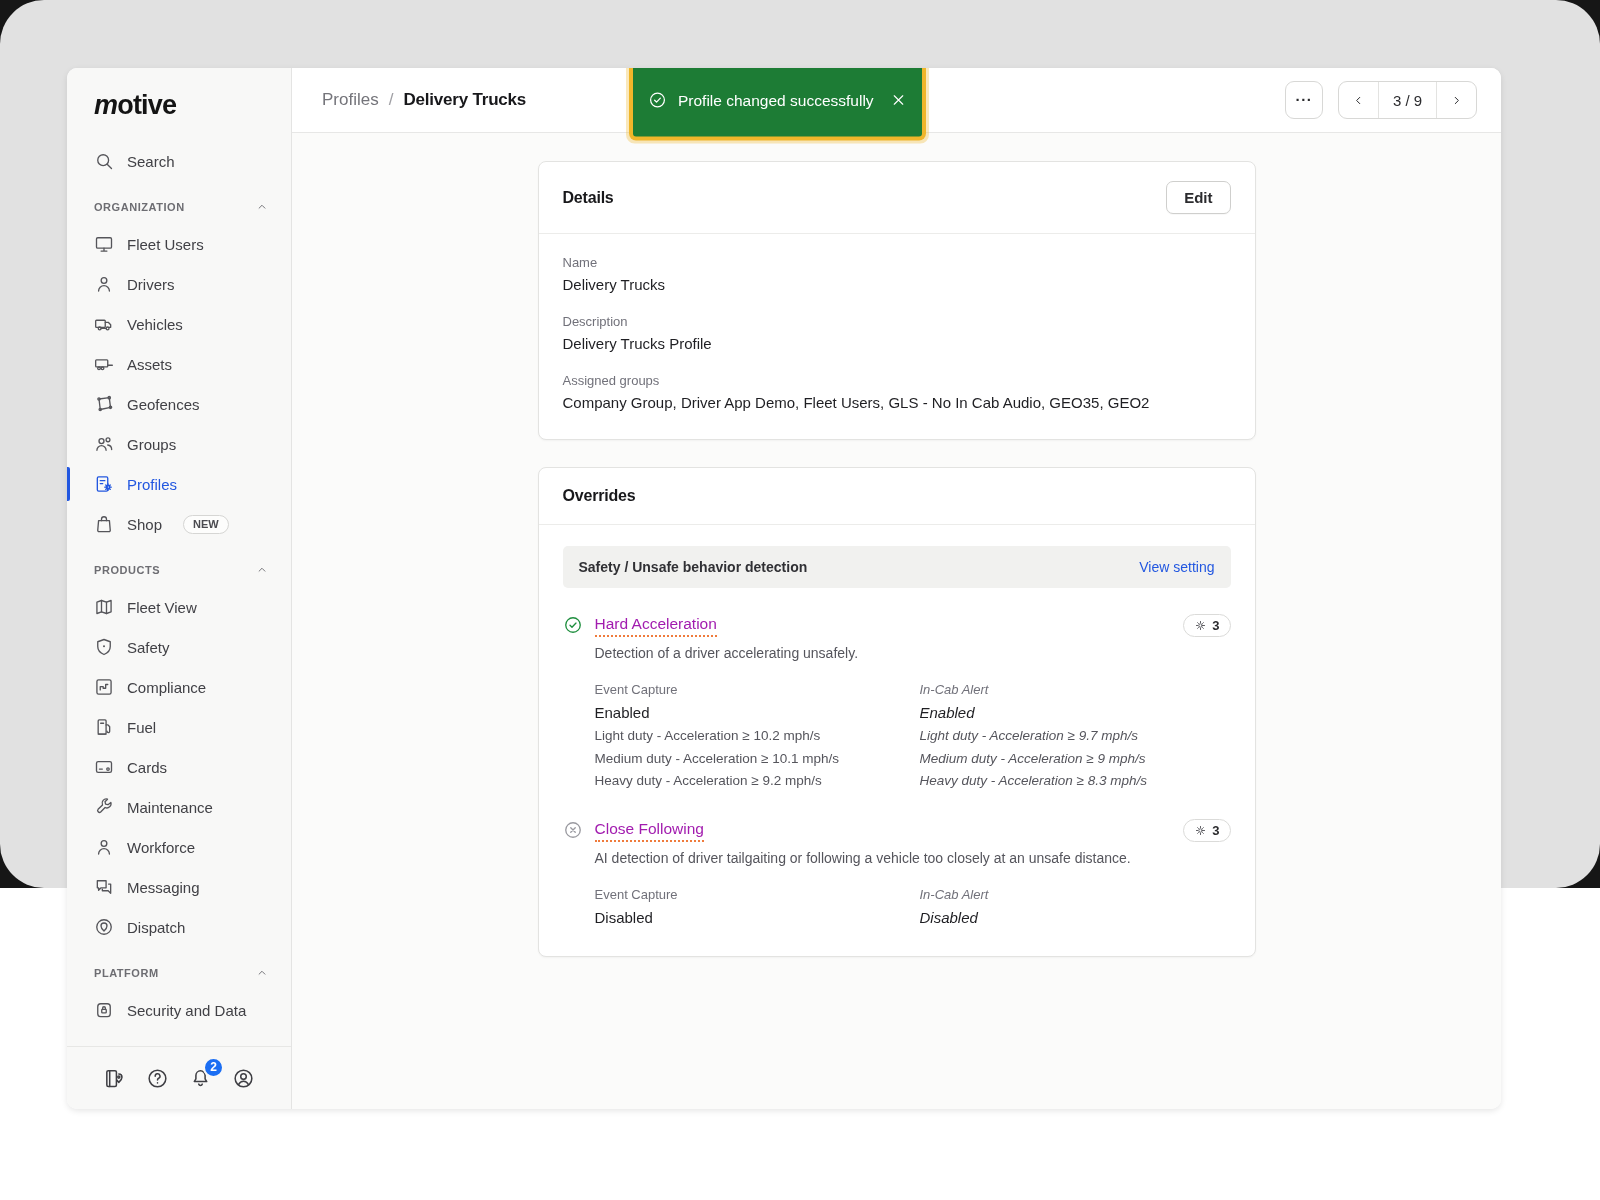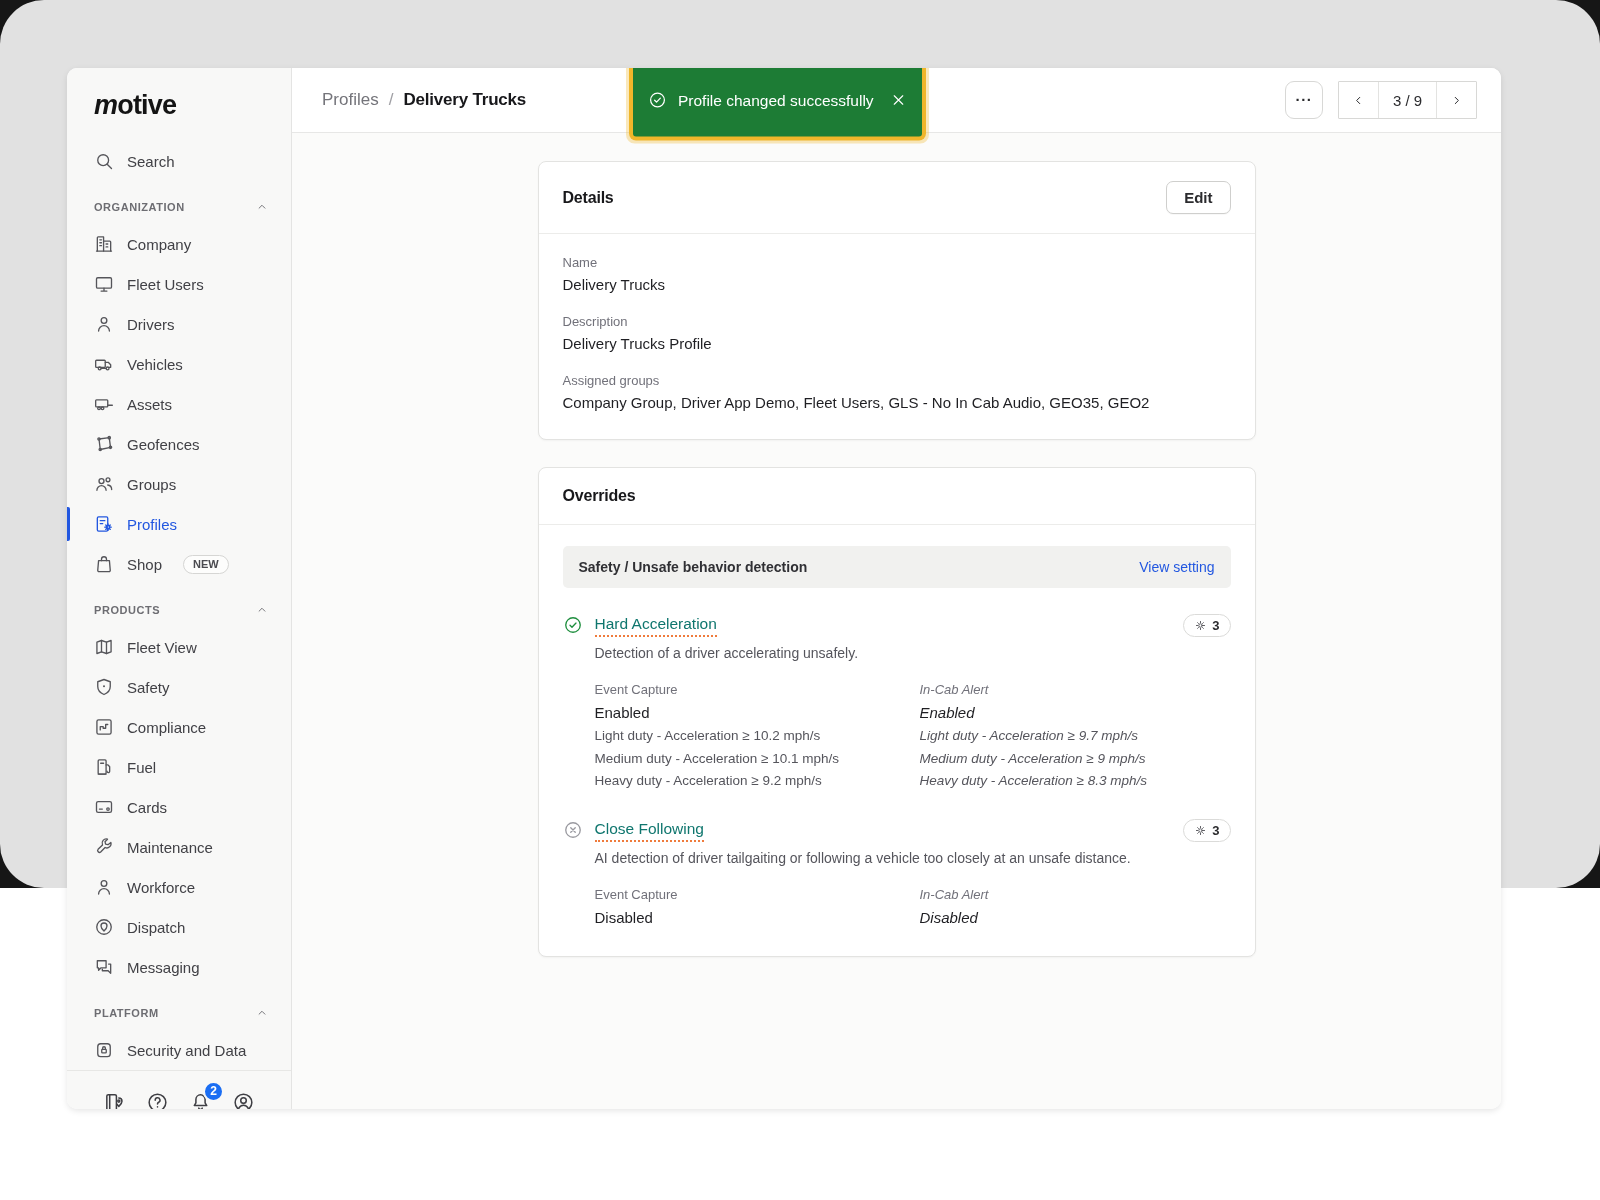--- a/index.html
+++ b/index.html
@@ -32,21 +32,21 @@
   .topbar{height:64px;background:#fff;border-bottom:1px solid #e7e7e6;display:flex;align-items:center;padding:0 24px 0 30px;position:relative;flex:none;}
   .crumb-parent{font-size:17px;color:#74747a;cursor:pointer;}
   .crumb-sep{font-size:17px;color:#a0a0a5;margin:0 10px;}
   .crumb-current{font-size:17px;font-weight:700;color:#18181b;letter-spacing:-0.2px;}
   .toast{position:absolute;left:341px;top:50%;transform:translateY(-50%);display:flex;align-items:center;gap:11px;background:#1d7c35;color:#fff;border-radius:3px;padding:16px 15px;height:41px;box-shadow:0 0 0 4px #f0b62a,0 0 0 7px rgba(240,182,42,.32);}
   .toast-icon{width:19px;height:19px;flex:none;}
   .toast-msg{font-size:15.5px;font-weight:500;white-space:nowrap;}
   .toast-close{width:17px;height:17px;color:#fff;cursor:pointer;margin-left:5px;background:none;border:none;padding:0;flex:none;}
   .top-actions{margin-left:auto;display:flex;align-items:center;gap:15px;}
   .more-btn{width:38px;height:38px;border:1px solid #d8d8d6;border-radius:9px;background:#fff;display:flex;align-items:flex-end;justify-content:center;font-size:15px;font-weight:700;letter-spacing:1.5px;color:#2b2b2e;cursor:pointer;padding:0 0 14px;box-sizing:border-box;}
-  .pager{display:flex;align-items:stretch;height:38px;border:1px solid #d8d8d6;border-radius:1px;background:#fff;overflow:hidden;box-sizing:border-box;}
+  .pager{display:flex;align-items:stretch;height:38px;border:1px solid #d8d8d6;border-radius:9px;background:#fff;overflow:hidden;box-sizing:border-box;}
   .pager-btn{width:39px;display:flex;align-items:center;justify-content:center;color:#2b2b2e;cursor:pointer;background:none;border:none;padding:0;}
   .pager-btn .chev{width:15px;height:15px;}
   .pager-mid{width:57px;display:flex;align-items:center;justify-content:center;font-size:15px;color:#2b2b2e;border-left:1px solid #e3e3e1;border-right:1px solid #e3e3e1;}
 
   
   .content{flex:1;overflow:auto;padding:28px 0 40px;}
   .card{width:718px;margin:0 auto 27px;background:#fff;border:1px solid #e3e3e1;border-radius:8px;box-shadow:0 1px 2px rgba(16,16,16,.04);box-sizing:border-box;}
   .card-head{display:flex;align-items:center;justify-content:space-between;padding:19px 24px;border-bottom:1px solid #ececea;}
   .card-title{font-size:16px;font-weight:700;color:#18181b;letter-spacing:-0.2px;}
   .edit-btn{font-size:15px;font-weight:600;color:#2b2b2e;background:#fff;border:1px solid #cfcfcd;border-radius:7px;padding:7px 17px;cursor:pointer;box-shadow:0 1px 1px rgba(0,0,0,.03);font-family:inherit;}
@@ -58,21 +58,21 @@
 
   .ov-sectionbar{background:#f1f1ef;border-radius:5px;padding:13px 16px;display:flex;align-items:center;justify-content:space-between;gap:45px;}
   .ov-sec-label{font-size:14px;font-weight:700;color:#303034;}
   .ov-sec-action{font-size:14px;color:#2257e0;cursor:pointer;}
   .ov-item{display:flex;gap:12px;margin-top:26px;}
   .ov-status{width:20px;height:20px;flex:none;margin-top:1px;}
   .ov-status.ok{color:#1e8e3e;}
   .ov-status.off{color:#9a9aa0;}
   .ov-body{flex:1;min-width:0;}
   .ov-titlerow{display:flex;align-items:center;}
-  .ov-title{font-size:15.5px;color:#0f766e;border-bottom:2px dotted #ef7b3c;padding-bottom:2px;cursor:pointer;}
+  .ov-title{font-size:15.5px;color:#a21caf;border-bottom:2px dotted #ef7b3c;padding-bottom:2px;cursor:pointer;}
   .ov-pill{margin-left:auto;display:inline-flex;align-items:center;gap:5px;border:1px solid #dbdbd9;border-radius:999px;padding:3px 10px;background:#fff;cursor:pointer;}
   .pill-gear{width:13px;height:13px;color:#47474c;}
   .pill-n{font-size:13px;font-weight:700;color:#2b2b2e;}
   .ov-desc{margin-top:8px;font-size:14px;color:#55555c;}
   .ov-cols{display:flex;margin-top:21px;}
   .ov-col{width:325px;flex:none;}
   .ov-col:last-child{width:auto;font-style:italic;}
   .ov-state{font-size:15px;color:#1f1f23;margin:7px 0 4px;}
   .ov-line{font-size:13.5px;color:#55555c;line-height:1.68;}
 </style>
@@ -99,31 +99,20 @@
               <span class="sec-label">ORGANIZATION</span>
               <span class="sec-chev">
                 <svg viewBox="0 0 24 24" fill="none" stroke="currentColor" stroke-width="1.6" stroke-linecap="round" stroke-linejoin="round">
                   <path d="M7 14l5-5 5 5"></path>
                 </svg>
               </span>
             </div>
             <div class="side-item">
               <span class="sicon">
                 <svg viewBox="0 0 24 24" fill="none" stroke="currentColor" stroke-width="1.6" stroke-linecap="round" stroke-linejoin="round">
-                  <path d="M4 20.5V4.5a1 1 0 0 1 1-1h6.5v17"></path>
-                  <path d="M11.5 8.5H19a1 1 0 0 1 1 1v11"></path>
-                  <path d="M3 20.5h18"></path>
-                  <path d="M7 7h2M7 10.5h2M7 14h2M14.5 12h2M14.5 15.5h2"></path>
-                </svg>
-              </span>
-              <span class="slabel">Company</span>
-            </div>
-            <div class="side-item">
-              <span class="sicon">
-                <svg viewBox="0 0 24 24" fill="none" stroke="currentColor" stroke-width="1.6" stroke-linecap="round" stroke-linejoin="round">
                   <rect x="3" y="4.5" width="18" height="12.5" rx="1.5"></rect>
                   <path d="M12 17v3.5M8.5 20.5h7"></path>
                 </svg>
               </span>
               <span class="slabel">Fleet Users</span>
             </div>
             <div class="side-item">
               <span class="sicon">
                 <svg viewBox="0 0 24 24" fill="none" stroke="currentColor" stroke-width="1.6" stroke-linecap="round" stroke-linejoin="round">
                   <circle cx="12" cy="7.8" r="3.4"></circle>
@@ -267,34 +256,34 @@
                 <svg viewBox="0 0 24 24" fill="none" stroke="currentColor" stroke-width="1.6" stroke-linecap="round" stroke-linejoin="round">
                   <circle cx="12" cy="7.8" r="3.4"></circle>
                   <path d="M5.5 20.5c0-3.6 2.9-6.5 6.5-6.5s6.5 2.9 6.5 6.5"></path>
                 </svg>
               </span>
               <span class="slabel">Workforce</span>
             </div>
             <div class="side-item">
               <span class="sicon">
                 <svg viewBox="0 0 24 24" fill="none" stroke="currentColor" stroke-width="1.6" stroke-linecap="round" stroke-linejoin="round">
+                  <path d="M4 4.5h10.5v8.5H8.5l-3 3v-3H4z"></path>
+                  <path d="M17.5 8.5H20v11l-3-3h-7v-2"></path>
+                </svg>
+              </span>
+              <span class="slabel">Messaging</span>
+            </div>
+            <div class="side-item">
+              <span class="sicon">
+                <svg viewBox="0 0 24 24" fill="none" stroke="currentColor" stroke-width="1.6" stroke-linecap="round" stroke-linejoin="round">
                   <circle cx="12" cy="12" r="8.7"></circle>
                   <path d="M12 7.2a3.6 3.6 0 0 1 3.6 3.6c0 2.6-3.6 6-3.6 6s-3.6-3.4-3.6-6A3.6 3.6 0 0 1 12 7.2z"></path>
                 </svg>
               </span>
               <span class="slabel">Dispatch</span>
-            </div>
-            <div class="side-item">
-              <span class="sicon">
-                <svg viewBox="0 0 24 24" fill="none" stroke="currentColor" stroke-width="1.6" stroke-linecap="round" stroke-linejoin="round">
-                  <path d="M4 4.5h10.5v8.5H8.5l-3 3v-3H4z"></path>
-                  <path d="M17.5 8.5H20v11l-3-3h-7v-2"></path>
-                </svg>
-              </span>
-              <span class="slabel">Messaging</span>
             </div>
             <div class="side-section">
               <span class="sec-label">PLATFORM</span>
               <span class="sec-chev">
                 <svg viewBox="0 0 24 24" fill="none" stroke="currentColor" stroke-width="1.6" stroke-linecap="round" stroke-linejoin="round">
                   <path d="M7 14l5-5 5 5"></path>
                 </svg>
               </span>
             </div>
             <div class="side-item">

